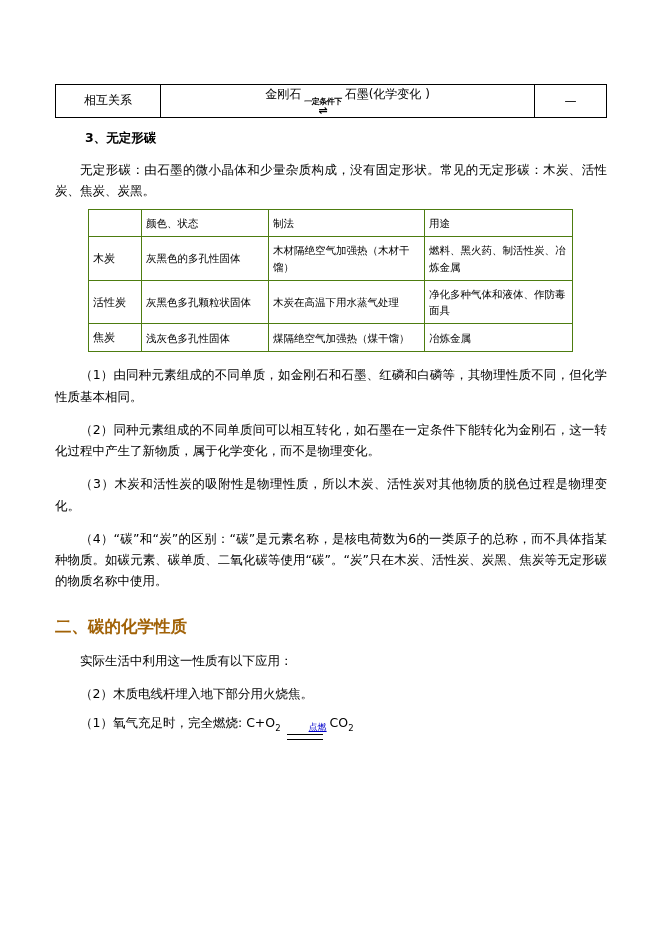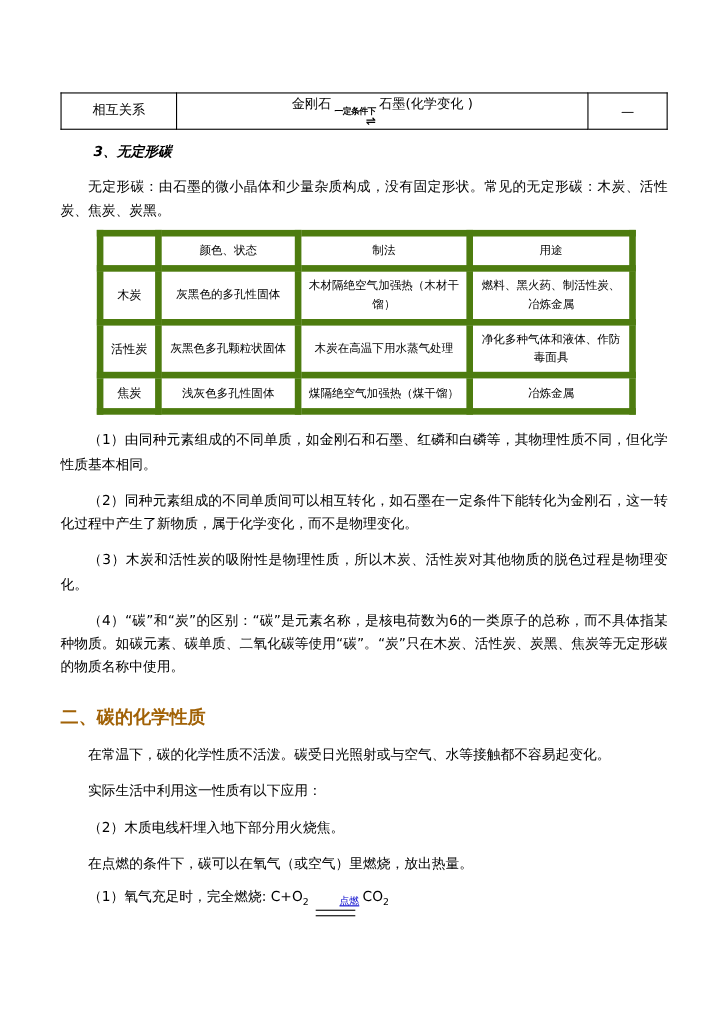--- a/index.html
+++ b/index.html
@@ -19,30 +19,29 @@
   table { border-collapse:collapse; }
   .top-table { width:552px; table-layout:fixed; }
   .top-table td {
     border:1px solid #000;
     height:26px;
     text-align:center;
     vertical-align:middle;
     font-size:12px;
     padding:1px 2px;
   }
-  .rel-stack { display:inline-flex; flex-direction:column; align-items:flex-end; vertical-align:-6px; margin:0 3px; }
+  .rel-stack { display:inline-flex; flex-direction:column; align-items:center; vertical-align:-6px; margin:0 3px; }
   .rel-cond { font-size:8px; font-weight:bold; line-height:1.1; letter-spacing:-0.5px; }
   .rel-arrows { font-size:11px; font-weight:bold; line-height:0.8; }
 
   
   .sub-heading {
     font-weight:bold;
     margin:12px 0 6px 30px;
     font-size:12.5px;
-    font-style:italic;
   }
   .para {
     margin:12px 0 3px 0;
     line-height:1.7;
     text-indent:2em;
     text-align:justify;
   }
   .chapter-heading {
     color:#a16207;
     font-weight:bold;
@@ -51,22 +50,22 @@
   }
 
   
   .carbon-table {
     width:484px;
     margin:8px 0 10px 33px;
     table-layout:fixed;
     font-size:10.5px;
   }
   .carbon-table td {
-    border:6px solid #4d7c0f;
-    text-align:center;
+    border:1px solid #4d7c0f;
+    text-align:left;
     vertical-align:middle;
     padding:5px 4px;
     line-height:1.55;
   }
   .carbon-table .rowlabel { font-size:11px; }
 
   
   .equation-line { margin-top:8px; }
   .eq { white-space:nowrap; }
   .eq-arrow {
@@ -151,25 +150,23 @@
   </tbody>
     </table>
 
   <p class="para">（1）由同种元素组成的不同单质，如金刚石和石墨、红磷和白磷等，其物理性质不同，但化学性质基本相同。</p>
   <p class="para">（2）同种元素组成的不同单质间可以相互转化，如石墨在一定条件下能转化为金刚石，这一转化过程中产生了新物质，属于化学变化，而不是物理变化。</p>
   <p class="para">（3）木炭和活性炭的吸附性是物理性质，所以木炭、活性炭对其他物质的脱色过程是物理变化。</p>
   <p class="para">（4）“碳”和“炭”的区别：“碳”是元素名称，是核电荷数为6的一类原子的总称，而不具体指某种物质。如碳元素、碳单质、二氧化碳等使用“碳”。“炭”只在木炭、活性炭、炭黑、焦炭等无定形碳的物质名称中使用。</p>
 
   <div class="chapter-heading">二、碳的化学性质</div>
 
-  <p class="para">在常温下，碳的化学性质不活泼。碳受日光照射或与空气、水等接触都不容易起变化。</p>
   <p class="para">实际生活中利用这一性质有以下应用：</p>
   <p class="para">（2）木质电线杆埋入地下部分用火烧焦。</p>
 
-  <p class="para">在点燃的条件下，碳可以在氧气（或空气）里燃烧，放出热量。</p>
 
   <p class="para equation-line">
     <span>（1）氧气充足时，完全燃烧: </span>
     <span class="eq">
       <span><span>C+O</span><sub>2</sub></span><span class="eq-arrow">
           <span class="eq-cond">点燃</span>
           <span class="eq-lines"></span>
         </span><span><span>CO</span><sub>2</sub></span>
     </span>
   </p>

